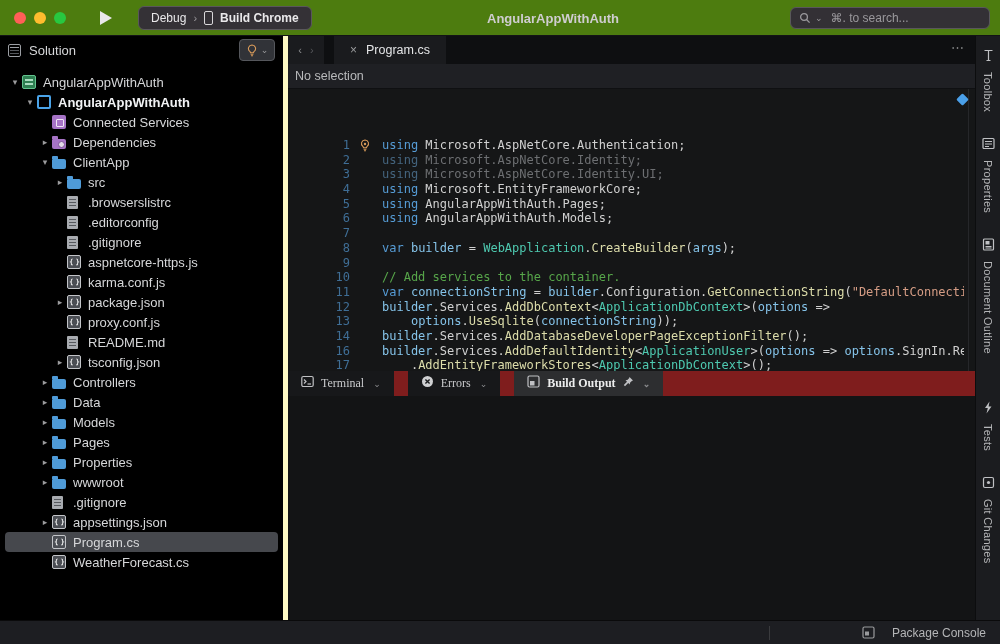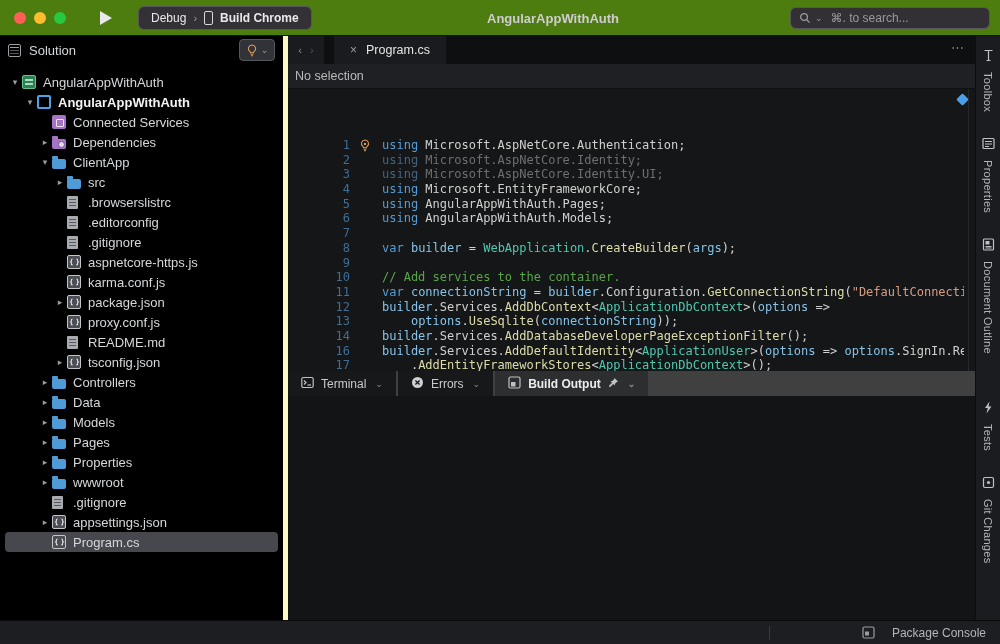--- a/index.html
+++ b/index.html
@@ -86,21 +86,21 @@
   .ln { display:inline-block; width:62px; text-align:right; color:#3f6e96; }
   .gslot { display:inline-block; width:32px; position:relative; vertical-align:top; }
   .gslot svg { position:absolute; left:9px; top:1px; }
   .tk-kw { color:#569cd6; } .tk-pl { color:#d0d0d0; } .tk-var { color:#85c3e9; }
   .tk-type { color:#4ec9b0; } .tk-meth { color:#dcdcaa; } .tk-str { color:#d69d85; }
   .tk-com { color:#57a64a; } .tk-dim { color:#6d6f72; } .tk-kdim { color:#44647e; }
   .scrollcol { position:absolute; top:0; bottom:0; right:6px; border-left:1px solid #26272a; width:0; }
   .diamond { position:absolute; top:6px; right:8px; width:9px; height:9px; background:#4a9fe8;
              transform:rotate(45deg); border-radius:1.5px; cursor:pointer; }
 
-  .btabs { height:25px; background:#404040; display:flex; gap:2px; flex:none; }
+  .btabs { height:25px; background:#7f1d1d; display:flex; gap:14px; flex:none;font-family:Liberation Serif, serif; }
   .btab { height:25px; display:flex; align-items:center; gap:7px; padding:0 13px;
           background:#17181a; color:#c9cacc; font-size:12px; cursor:pointer; }
   .btab.active { background:#2d2e30; color:#eceded; font-weight:bold; }
   .btab .chev { font-size:9px; color:#8c8d8f; margin-left:2px; }
   .bcontent { flex:1; background:#131415; }
 
   
   .rightstrip { width:25px; background:#1b1c1f; border-left:1px solid #0c0d0e; display:flex; flex-direction:column;
                 align-items:center; padding-top:12px; gap:24px; }
   .vtab { display:flex; flex-direction:column; align-items:center; gap:6px; cursor:pointer; }
@@ -267,20 +267,25 @@
         </div>
         <div class="trow" style="padding-left: 33px;">
           <span class="chevtree">▸</span>
           <span class="ti ti-braces"></span>
           <span class="tlabel">appsettings.json</span>
         </div>
         <div class="trow selected" style="padding-left: 33px;">
           <span class="chevtree"></span>
           <span class="ti ti-braces"></span>
           <span class="tlabel">Program.cs</span>
+        </div>
+        <div class="trow" style="padding-left: 33px;">
+          <span class="chevtree"></span>
+          <span class="ti ti-braces"></span>
+          <span class="tlabel">WeatherForecast.cs</span>
         </div>
       </div>
   </div>
 
   <div class="center">
     <div class="tabbar">
       <div class="navbox">
         <span class="nav-back">‹</span>
         <span class="nav-fwd">›</span>
       </div>

